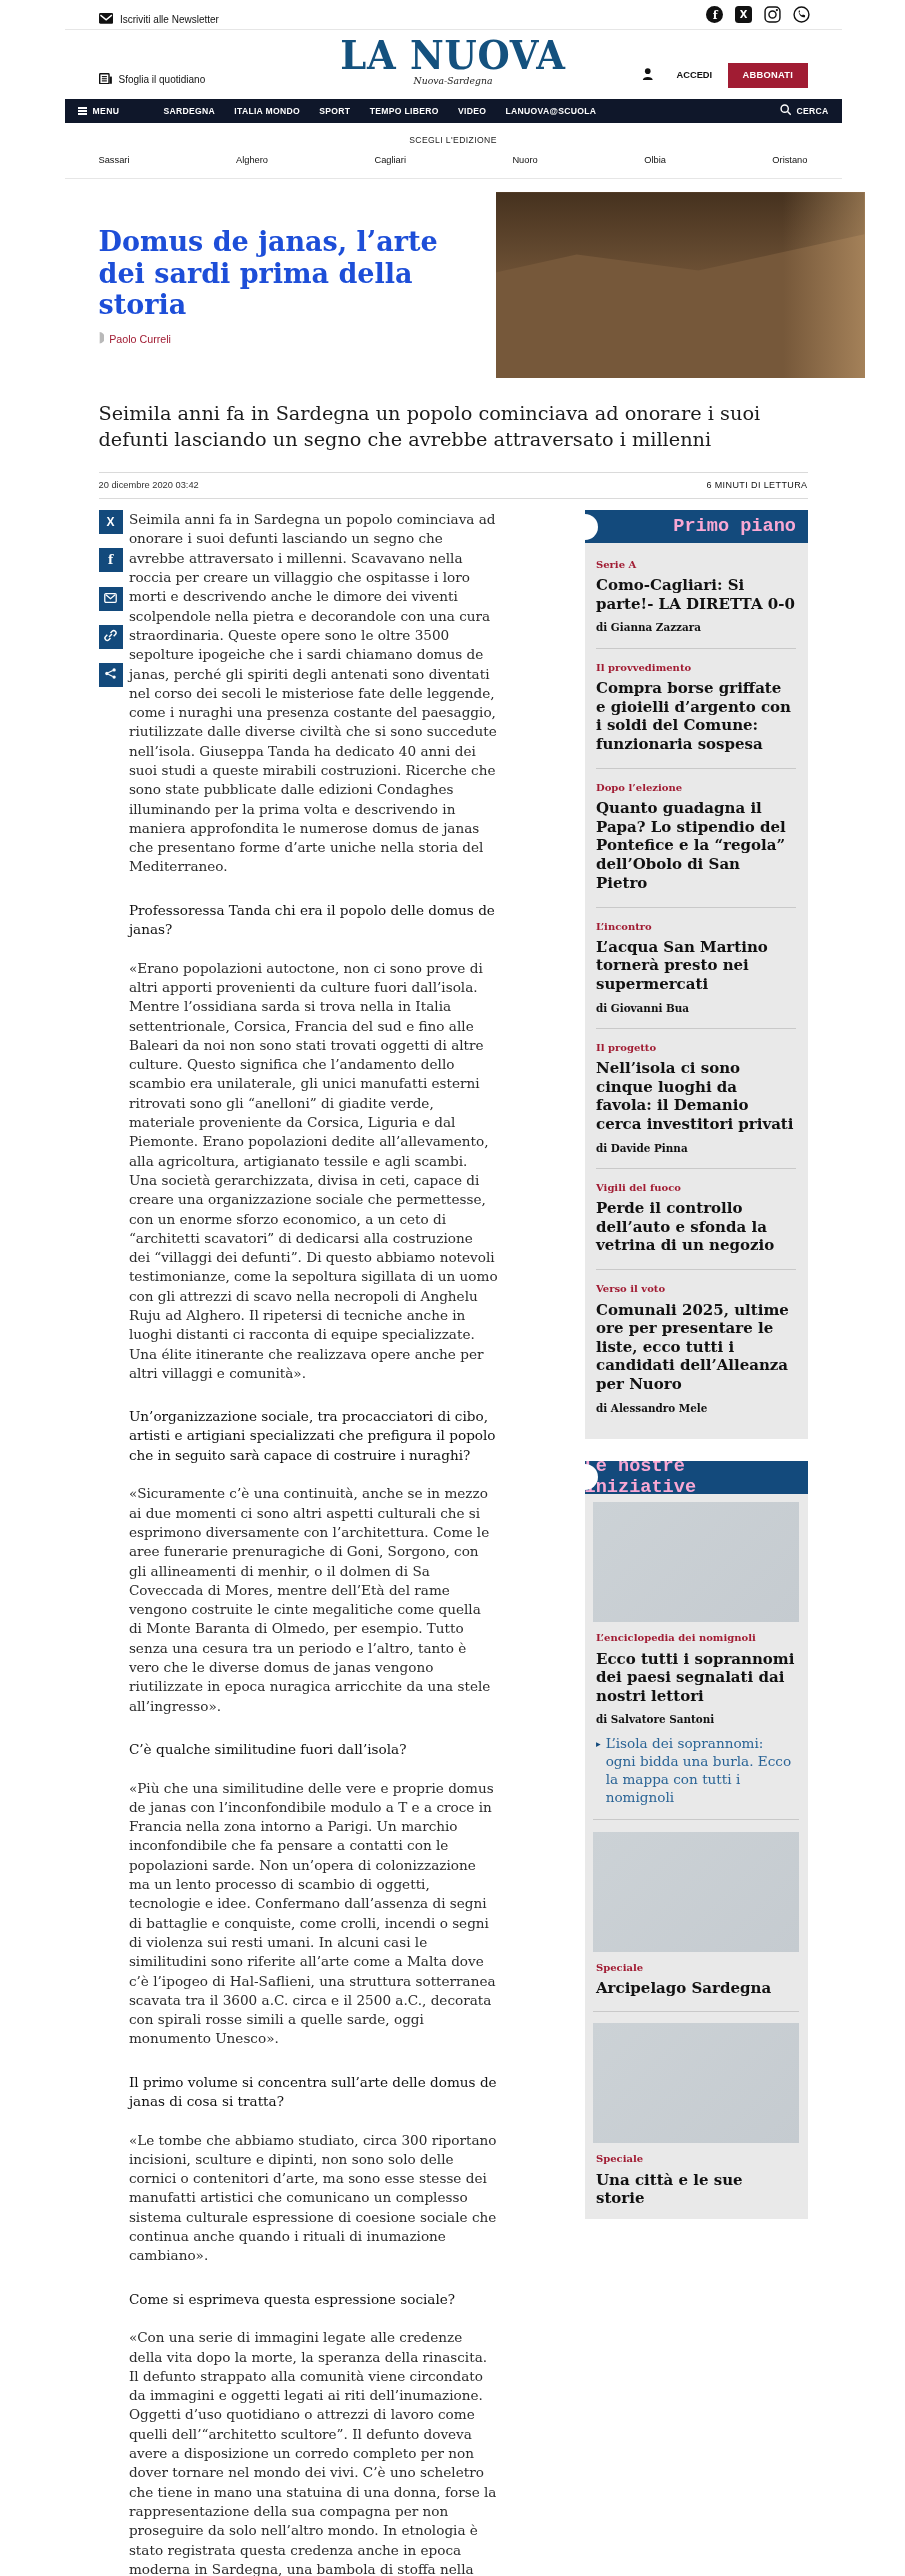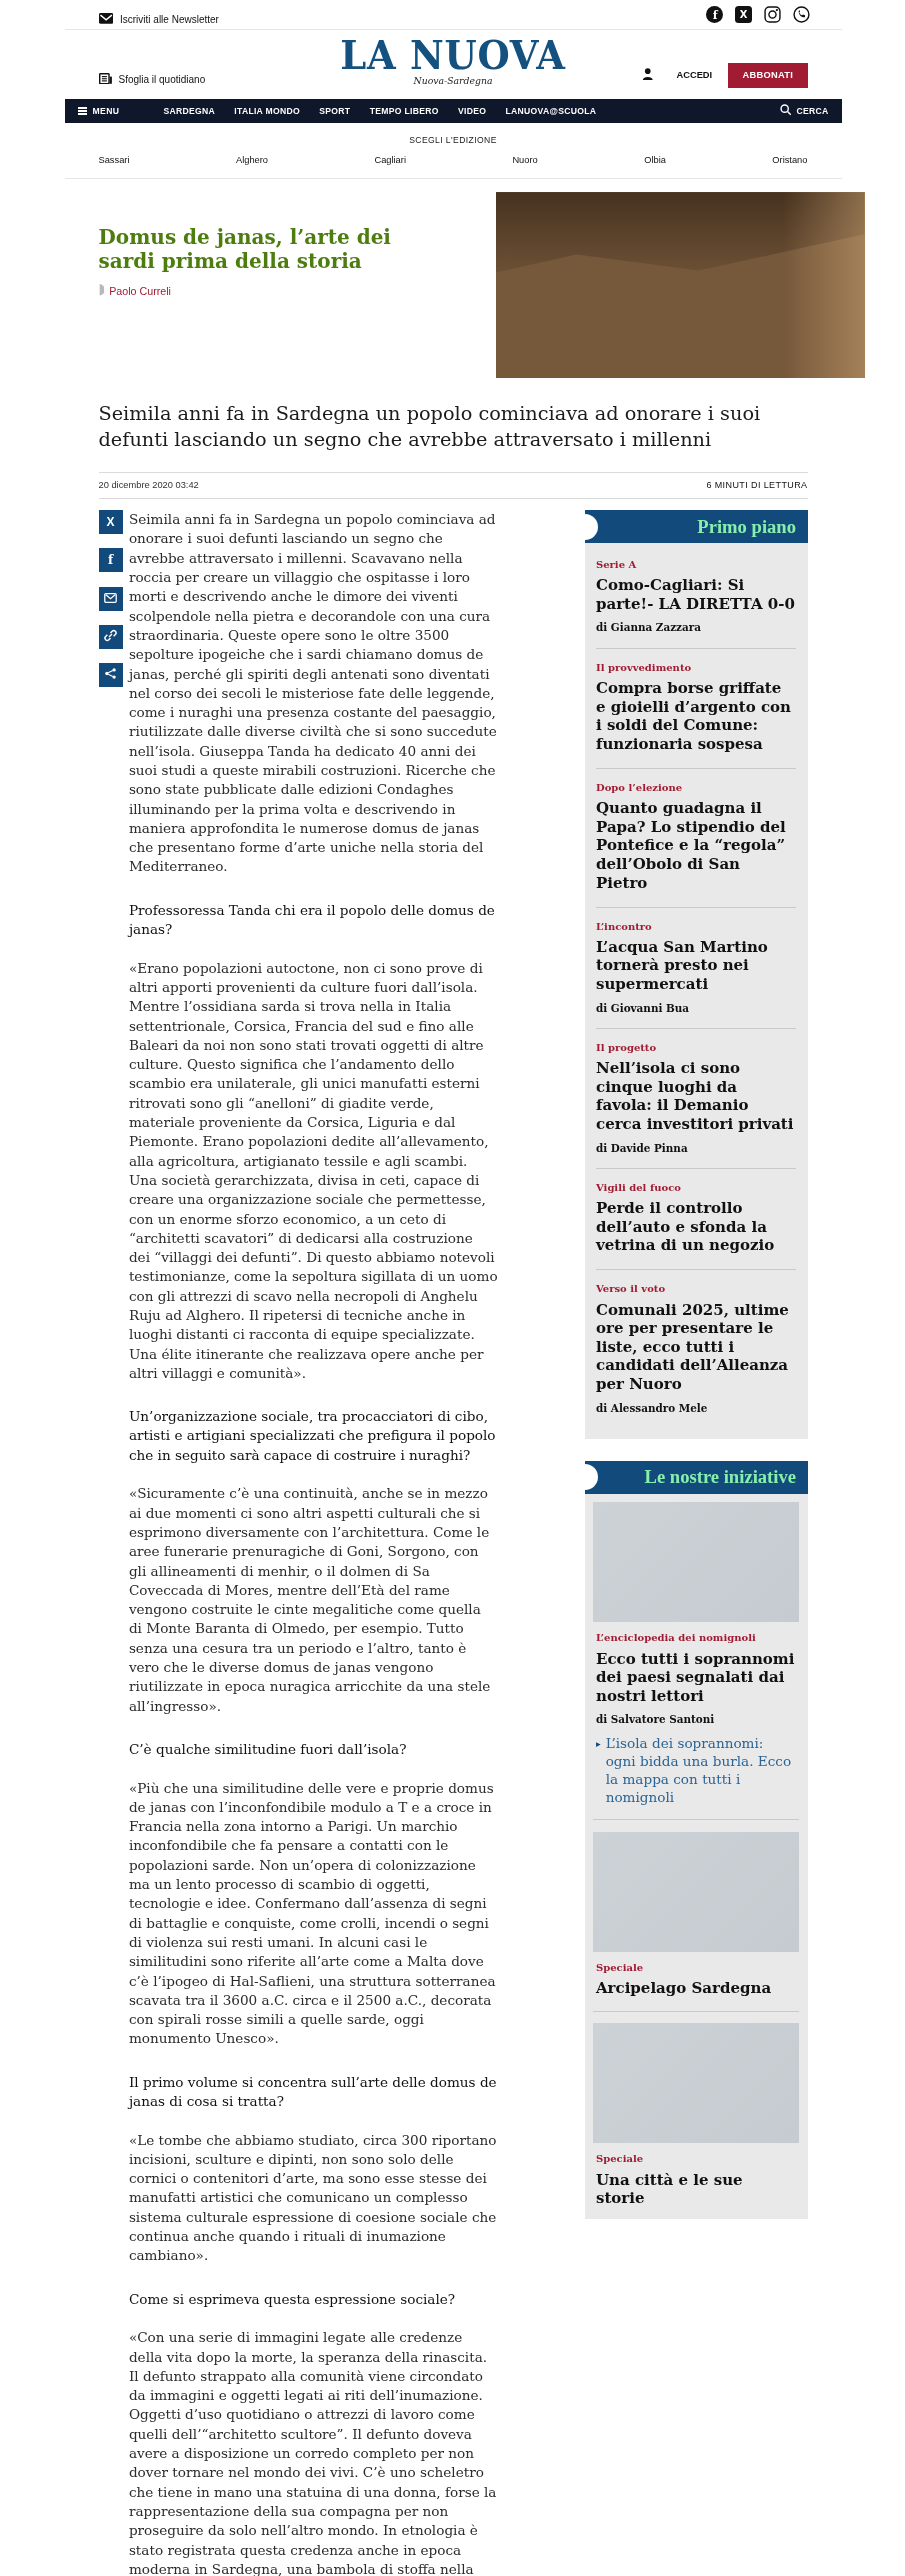--- a/index.html
+++ b/index.html
@@ -34,21 +34,21 @@
 
   
   .editions { padding-top:11.5px; border-bottom:0.7px solid #e6e6e6; }
   .ed-label { text-align:center; font-size:8.6px; letter-spacing:0.4px; color:#1a1a1a; }
   .ed-cities { display:flex; justify-content:space-between; padding:10.7px 34px 13px; font-size:9.3px; color:#111; }
   .ed-city { cursor:pointer; }
 
   
   .article-head { display:flex; margin-top:13px; padding-left:34px; }
   .ah-left { width:362px; padding-top:34px; }
-  h1.title { margin:0; font-family:"DejaVu Serif","Liberation Serif",serif; font-weight:600; font-size:20px; line-height:1.17; color:#4d7c0f; width:344px; }
+  h1.title { margin:0; font-family:"DejaVu Serif","Liberation Serif",serif; font-weight:600; font-size:27px; line-height:1.17; color:#1d4ed8; width:344px; }
   .author-row { margin-top:11.5px; display:flex; align-items:center; gap:5px; }
   .author-name { font-size:10.7px; color:#a11c33; cursor:pointer; }
   .photo { margin-left:auto; margin-right:-23px; width:369px; height:186px; position:relative; overflow:hidden;
     background:
       radial-gradient(ellipse 165px 79px at 36% 96%, rgba(176,199,214,.95) 0%, rgba(176,199,214,0) 62%),
       radial-gradient(ellipse 115px 64px at 55% 78%, rgba(205,205,198,.75) 0%, rgba(205,205,198,0) 60%),
       linear-gradient(198deg, rgba(20,12,6,.6) 0%, rgba(20,12,6,0) 34%),
       linear-gradient(90deg, #4a3категория 0%, #6b4e33 20%, #8a6a45 40%, #7c5c3c 58%, #96714a 78%, #5f432c 100%);
     background-color:#76583a; }
   .photo::before { content:""; position:absolute; left:0; top:0; width:100%; height:54%;
@@ -71,21 +71,21 @@
   .bodycol { width:369px; margin-left:6.4px; font-family:"DejaVu Serif","Liberation Serif",serif; font-size:13.6px; line-height:1.42; color:#2b2b2b; }
   .bodycol p { margin:0 0 19.3px; }
   .bodycol p.q { font-weight:normal; color:#111; margin:24px 0 19.3px; }
 
   
   aside { width:223px; margin-left:auto; margin-right:34px; }
   .panel { background:#e9e9e9; }
   .panel + .panel { margin-top:21.5px; }
   .panel-h { background:#134a7c; height:33px; position:relative; overflow:hidden; display:flex; align-items:center; justify-content:flex-end; padding-right:11.5px; }
   .panel-h::before { content:""; position:absolute; left:-13px; top:50%; transform:translateY(-50%); width:26px; height:26px; background:#fff; border-radius:50%; }
-  .panel-h span { color:#86efac; font-family:Liberation Serif, serif; font-weight:bold; font-size:18.6px; }
+  .panel-h span { color:#f9a8d4; font-family:Liberation Mono, monospace; font-weight:bold; font-size:18.6px; }
   .panel-body { padding:2.9px 11.5px 11.5px; }
   .pp-item { padding:13px 0 14.3px; border-bottom:0.7px solid #c9c9c9; cursor:pointer; }
   .pp-item:last-child { border-bottom:none; }
   .kicker { color:#a11c33; font-family:"DejaVu Serif","Liberation Serif",serif; font-weight:bold; font-size:10px; margin-bottom:6.4px; }
   .pp-title { font-family:"DejaVu Serif","Liberation Serif",serif; font-weight:bold; font-size:15px; line-height:1.24; color:#111; }
   .pp-author { margin-top:7.9px; font-family:"DejaVu Serif","Liberation Serif",serif; font-weight:bold; font-size:10.4px; color:#111; }
   .panel-body.ini { padding:8.6px 8.6px 11.5px; }
   .ini-item { cursor:pointer; }
   .ini-img { height:120px; background:linear-gradient(135deg,#ccd2d6,#c5cbd0); margin-bottom:10px; }
   .ini-text { padding:0 2.9px; }

